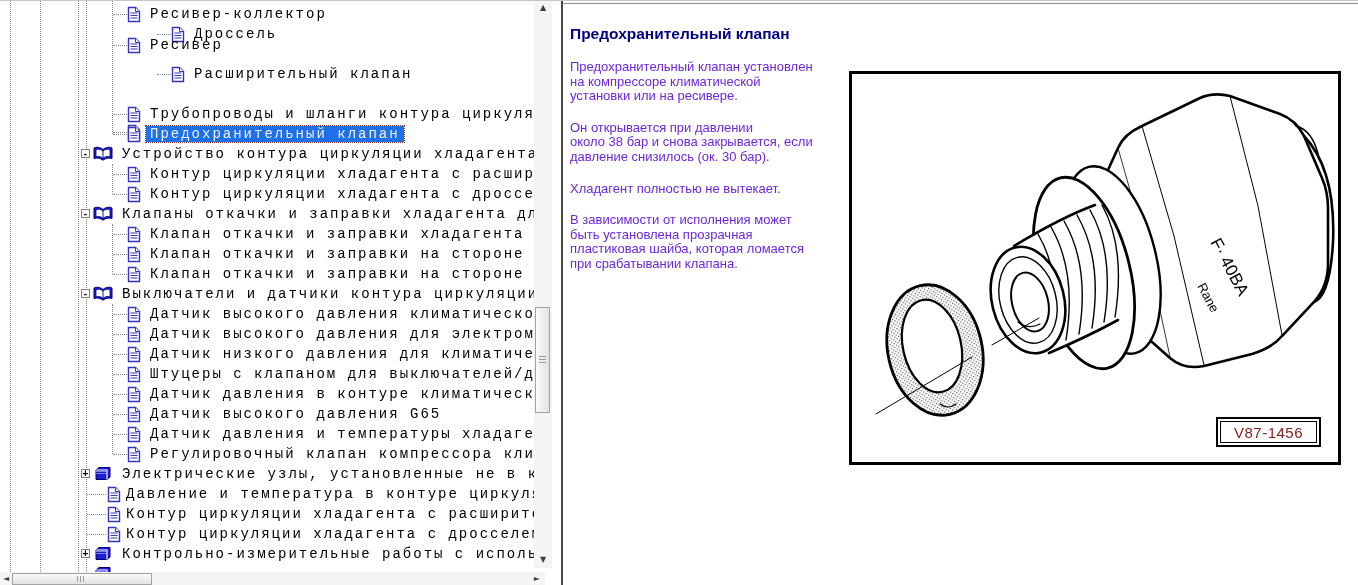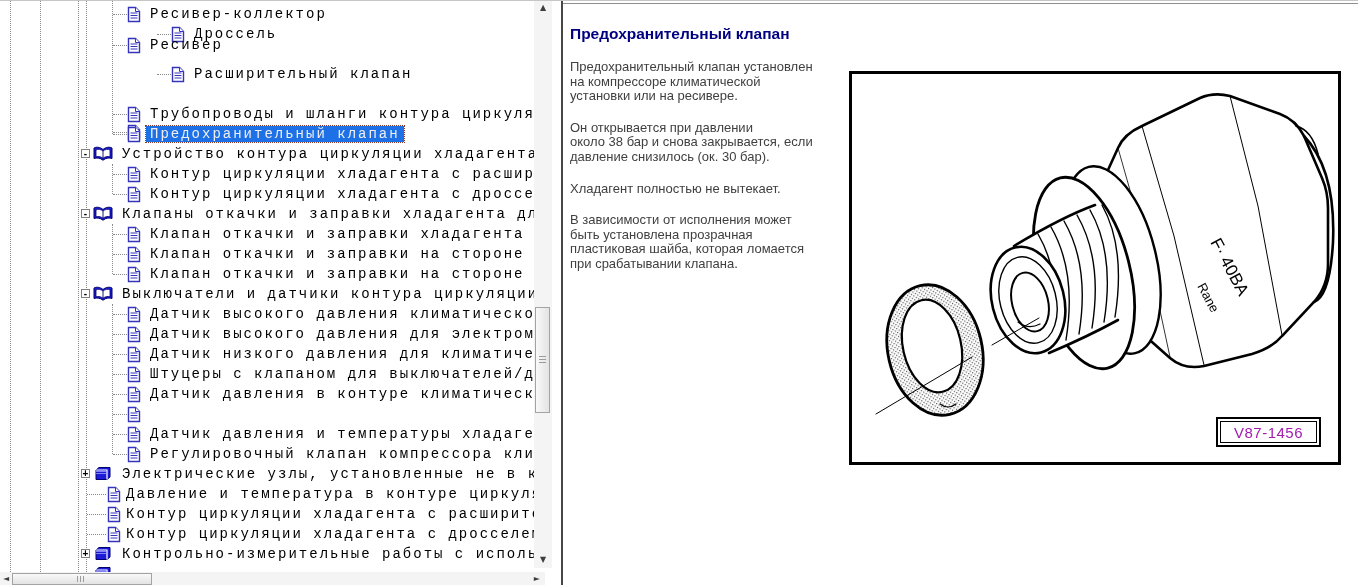--- a/index.html
+++ b/index.html
@@ -36,26 +36,26 @@
           background:repeating-linear-gradient(180deg,#9b9b9b 0 1px,transparent 1px 3px);}
   .hthumb{position:absolute;top:1px;height:12px;left:12px;width:140px;
           background:linear-gradient(180deg,#f9f9f9,#e3e3e3);border:1px solid #a3a3a3;box-sizing:border-box;}
   .hthumb:after{content:"";position:absolute;top:2px;bottom:2px;left:50%;margin-left:-5px;width:9px;
           background:repeating-linear-gradient(90deg,#9b9b9b 0 1px,transparent 1px 3px);}
   
   .splitter{position:absolute;left:552px;top:0;width:9px;height:585px;background:#fff;border-right:2px solid #474747;cursor:col-resize;}
   
   .content-pane{position:absolute;left:563px;top:2px;right:0;bottom:0;background:#fff;border-top:1px solid #8f8f8f;}
   .topic-title{margin:21px 0 17px 7px;font-size:15.5px;font-weight:bold;color:#000080;}
-  .content-pane p{margin:0 0 17px 7px;width:274px;font-size:13px;line-height:14.6px;color:#404040;white-space:pre-line;}
+  .content-pane p{margin:0 0 17px 7px;width:274px;font-size:13px;line-height:14.6px;color:#6d28d9;white-space:pre-line;}
   .figure{position:absolute;left:286px;top:67px;width:486px;height:388px;border:3px solid #000;box-sizing:content-box;background:#fff;}
   .figure svg{display:block;}
   .fig-label{position:absolute;left:364px;top:343px;width:101px;height:26px;border:2px solid #000;
              box-shadow:inset 0 0 0 2px #fff,inset 0 0 0 3px #000;display:flex;align-items:center;justify-content:center;
-             font-size:15px;color:#a21caf;background:#fff;letter-spacing:0.5px;}
+             font-size:15px;color:#7f1d1d;background:#fff;letter-spacing:0.5px;}
 </style>
 </head>
 <body>
 
 <div class="app">
 
   <div class="tree-pane">
     <div class="tree-view">
 
       <div class="guide" style="left:10px;top:0;height:571px;"></div>
@@ -247,20 +247,21 @@
               </svg></span>
             <span class="tlabel">Датчик давления в контуре климатической</span>
           </div>
           <div class="row chi" style="top: 403px;">
             <span class="stub"></span>
             <span class="ticon i-document"><svg width="14" height="17" viewBox="0 0 14 17">
                 <path d="M1.5 1.5 h7 l4 4 v10 h-11 z" fill="#fff" stroke="#3434bb" stroke-width="1.4"></path>
                 <path d="M8.5 1.5 v4 h4" fill="#fff" stroke="#3434bb" stroke-width="1"></path>
                 <path d="M3.5 7h7 M3.5 9.5h7 M3.5 12h7" stroke="#3434bb" stroke-width="1"></path>
               </svg></span>
+            <span class="tlabel">Датчик высокого давления G65</span>
           </div>
           <div class="row chi" style="top: 423px;">
             <span class="stub"></span>
             <span class="ticon i-document"><svg width="14" height="17" viewBox="0 0 14 17">
                 <path d="M1.5 1.5 h7 l4 4 v10 h-11 z" fill="#fff" stroke="#3434bb" stroke-width="1.4"></path>
                 <path d="M8.5 1.5 v4 h4" fill="#fff" stroke="#3434bb" stroke-width="1"></path>
                 <path d="M3.5 7h7 M3.5 9.5h7 M3.5 12h7" stroke="#3434bb" stroke-width="1"></path>
               </svg></span>
             <span class="tlabel">Датчик давления и температуры хладагент</span>
           </div>

